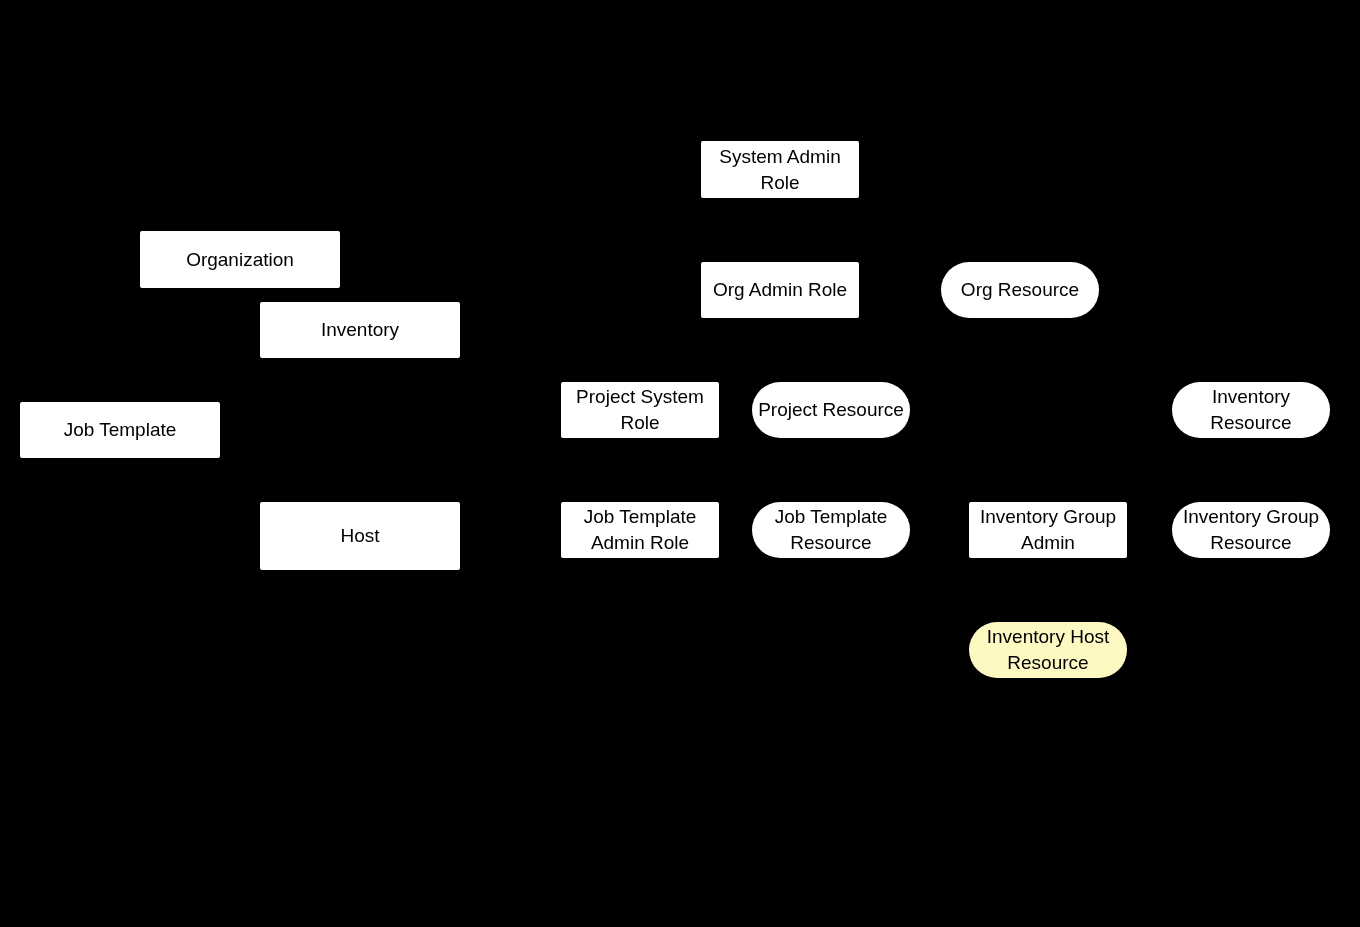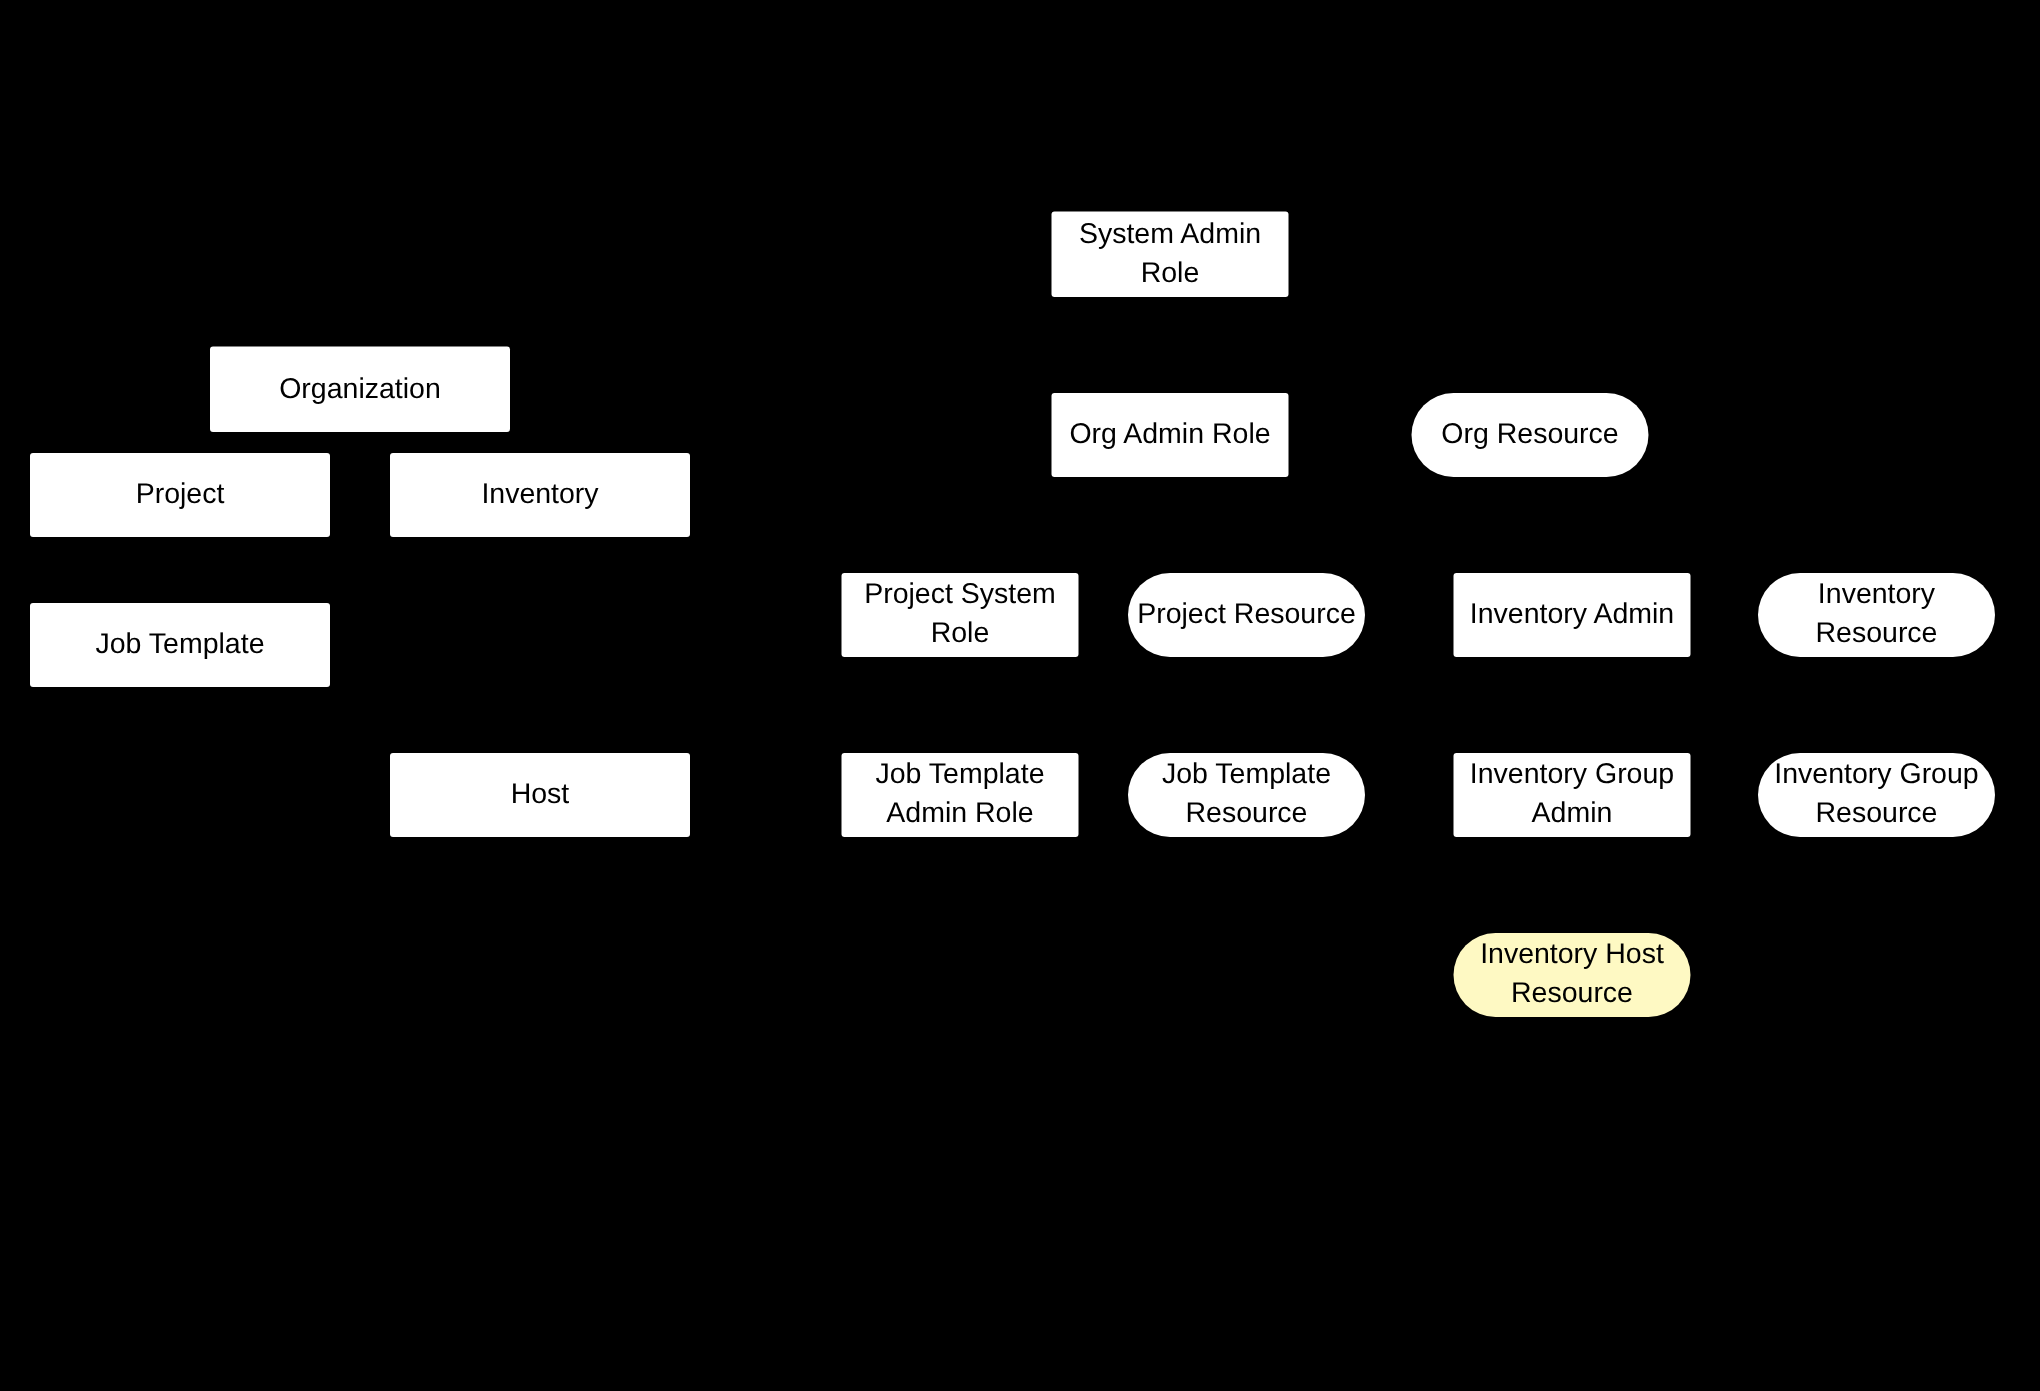--- a/index.html
+++ b/index.html
@@ -34,32 +34,30 @@
   }
   .node.pill {
     border-radius: 999px;
   }
 </style>
 </head>
 <body>
 
 <div id="canvas" style="background: rgb(0, 0, 0);">
     <div class="node rect" style="left: 140px; top: 215px; width: 200px; height: 57px; background: rgb(255, 255, 255); color: rgb(0, 0, 0); margin-top: 16px;">Organization</div>
-    <div class="node rect" style="left: 20px; top: 302px; width: 200px; height: 56px; background: rgb(255, 255, 255); color: rgb(0, 0, 0);">Project</div>
     <div class="node rect" style="left: 260px; top: 302px; width: 200px; height: 56px; background: rgb(255, 255, 255); color: rgb(0, 0, 0);">Inventory</div>
     <div class="node rect" style="left: 20px; top: 402px; width: 200px; height: 56px; background: rgb(255, 255, 255); color: rgb(0, 0, 0);">Job Template</div>
-    <div class="node rect" style="left: 260px; top: 502px; width: 200px; height: 56px; background: rgb(255, 255, 255); color: rgb(0, 0, 0);">Host</div>
+    <div class="node rect" style="left: 260px; top: 502px; width: 200px; height: 68px; background: rgb(255, 255, 255); color: rgb(0, 0, 0);">Host</div>
     <div class="node rect" style="left: 701px; top: 141px; width: 158px; height: 57px; background: rgb(255, 255, 255); color: rgb(0, 0, 0);">System Admin
 Role</div>
     <div class="node rect" style="left: 701px; top: 262px; width: 158px; height: 56px; background: rgb(255, 255, 255); color: rgb(0, 0, 0);">Org Admin Role</div>
     <div class="node pill" style="left: 941px; top: 262px; width: 158px; height: 56px; background: rgb(255, 255, 255); color: rgb(0, 0, 0);">Org Resource</div>
     <div class="node rect" style="left: 561px; top: 382px; width: 158px; height: 56px; background: rgb(255, 255, 255); color: rgb(0, 0, 0);">Project System
 Role</div>
     <div class="node pill" style="left: 752px; top: 382px; width: 158px; height: 56px; background: rgb(255, 255, 255); color: rgb(0, 0, 0);">Project Resource</div>
-    <div class="node rect" style="left: 969px; top: 382px; width: 158px; height: 56px; background: rgb(255, 255, 255); color: rgb(0, 0, 0);">Inventory Admin</div>
     <div class="node pill" style="left: 1172px; top: 382px; width: 158px; height: 56px; background: rgb(255, 255, 255); color: rgb(0, 0, 0);">Inventory
 Resource</div>
     <div class="node rect" style="left: 561px; top: 502px; width: 158px; height: 56px; background: rgb(255, 255, 255); color: rgb(0, 0, 0);">Job Template
 Admin Role</div>
     <div class="node pill" style="left: 752px; top: 502px; width: 158px; height: 56px; background: rgb(255, 255, 255); color: rgb(0, 0, 0);">Job Template
 Resource</div>
     <div class="node rect" style="left: 969px; top: 502px; width: 158px; height: 56px; background: rgb(255, 255, 255); color: rgb(0, 0, 0);">Inventory Group
 Admin</div>
     <div class="node pill" style="left: 1172px; top: 502px; width: 158px; height: 56px; background: rgb(255, 255, 255); color: rgb(0, 0, 0);">Inventory Group
 Resource</div>

